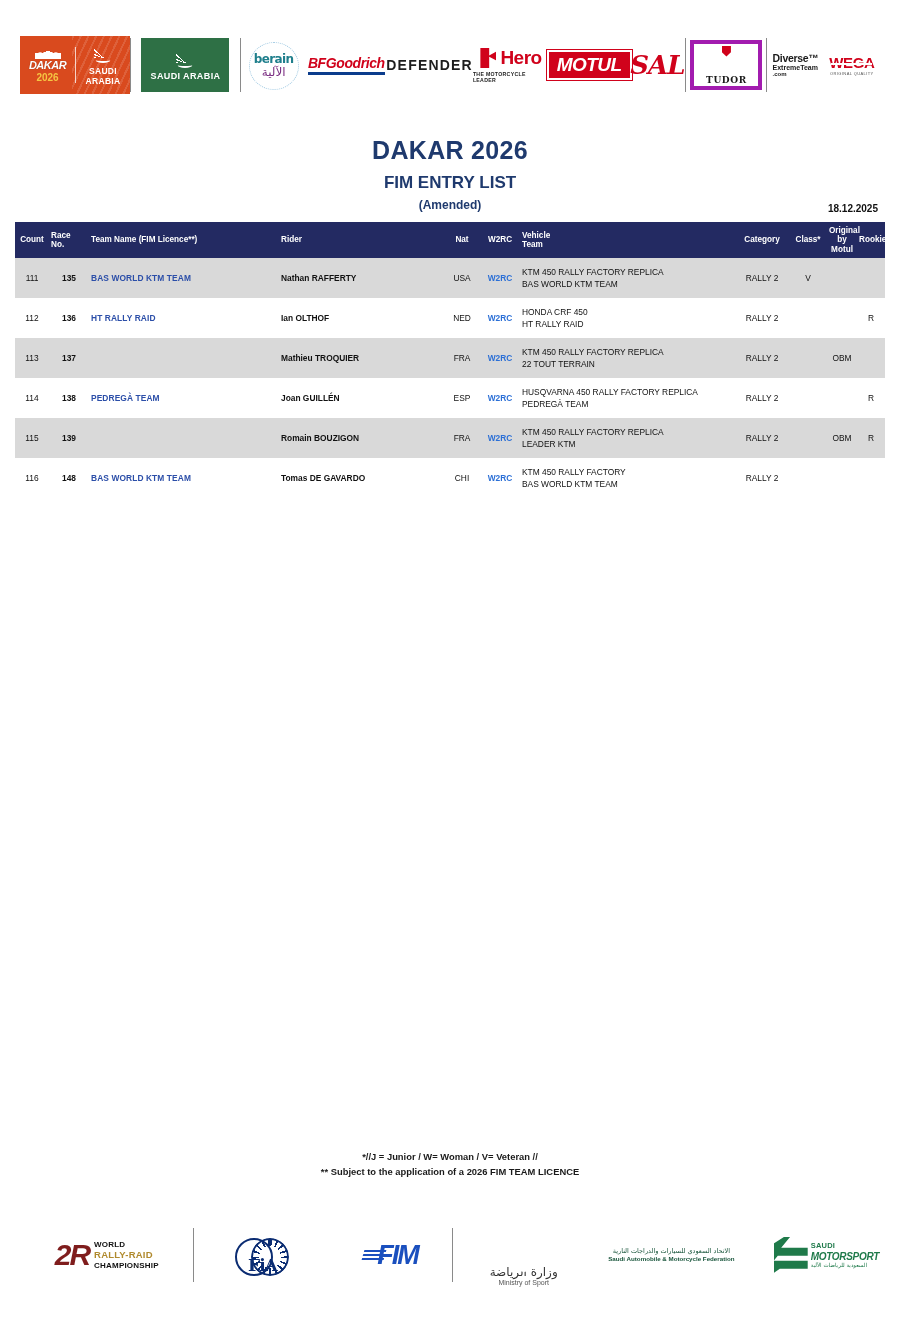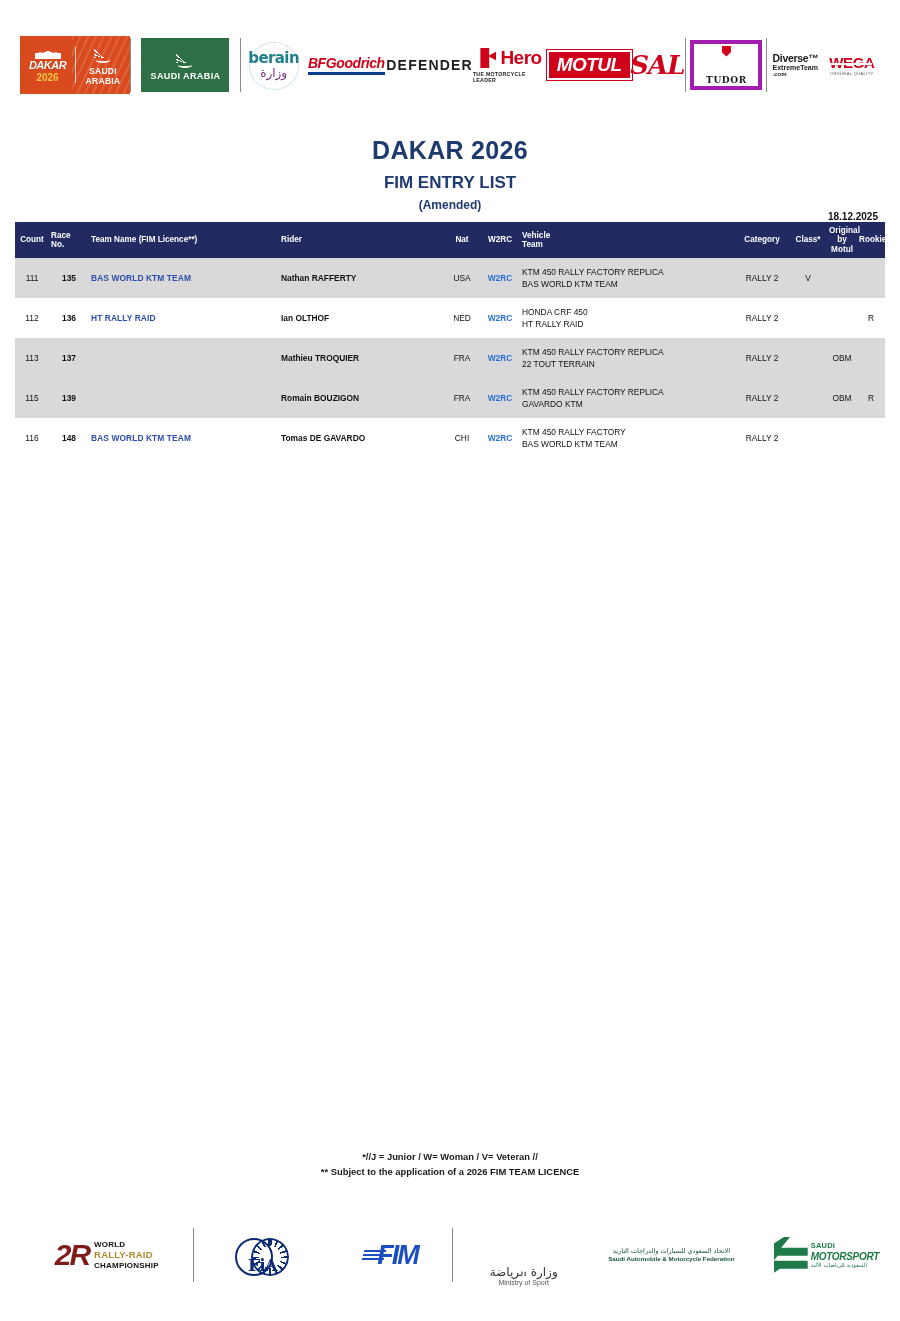--- a/index.html
+++ b/index.html
@@ -158,21 +158,21 @@
     align-items: center; justify-content: center;
   }
   .berain .ring {
     position: absolute;
     left: 4px; top: 4px;
     width: 48px; height: 46px;
     border-radius: 50%;
     border: 1.5px dotted #9fc9e2;
   }
   .berain .en {
-    font-size: 15px; font-weight: 700; color: #1f7f8c;
+    font-size: 12px; font-weight: 700; color: #1f7f8c;
     font-family: "DejaVu Sans", sans-serif;
     letter-spacing: -.6px; line-height: 1; z-index: 2;
   }
   .berain .ar {
     font-size: 12px; color: #7a2d82; line-height: 1;
     margin-top: 1px; z-index: 2;
     font-family: "DejaVu Sans", sans-serif;
   }
 
   
@@ -273,21 +273,20 @@
     font-size: 12px;
     font-weight: 700;
     color: #1f3a6e;
   }
   .doc-date {
     position: absolute;
     top: 203px; right: 22px;
     font-size: 10px;
     font-weight: 700;
     color: #111;
-    margin-top: 8px;
   }
 
   
   .tbl {
     position: absolute;
     top: 222px;
     left: 15px;
     width: 870px;
     border-collapse: collapse;
     table-layout: fixed;
@@ -491,21 +490,21 @@
       <span class="txt">SAUDI ARABIA</span>
     </div>
   </div>
 
   <div class="vdiv"></div>
 
   <div class="logo-cell" style="width:72px">
     <div class="berain">
       <span class="ring"></span>
       <span class="en">berain</span>
-      <span class="ar">وزارة</span>
+      <span class="ar">الآلية</span>
     </div>
   </div>
 
   <div class="logo-cell" style="width:88px">
     <div class="bfg">
       <div class="nm">BFGoodrich</div>
       <div class="bar"></div>
     </div>
   </div>
 
@@ -645,30 +644,46 @@
         <td class="w2rc">W2RC</td>
         <td class="veh">
           <div>KTM 450 RALLY FACTORY REPLICA</div>
           <div>22 TOUT TERRAIN</div>
         </td>
         <td class="cat">RALLY 2</td>
         <td class="cls"></td>
         <td class="cls">OBM</td>
         <td class="rookie"></td>
       </tr>
+      <tr class="even">
+        <td class="count">114</td>
+        <td class="race">138</td>
+        <td class="team">PEDREGÀ TEAM</td>
+        <td class="rider">Joan GUILLÉN</td>
+        <td class="nat">ESP</td>
+        <td class="w2rc">W2RC</td>
+        <td class="veh">
+          <div>HUSQVARNA 450 RALLY FACTORY REPLICA</div>
+          <div>PEDREGÀ TEAM</div>
+        </td>
+        <td class="cat">RALLY 2</td>
+        <td class="cls"></td>
+        <td class="cls"></td>
+        <td class="rookie">R</td>
+      </tr>
       <tr class="odd">
         <td class="count">115</td>
         <td class="race">139</td>
         <td class="team"></td>
         <td class="rider">Romain BOUZIGON</td>
         <td class="nat">FRA</td>
         <td class="w2rc">W2RC</td>
         <td class="veh">
           <div>KTM 450 RALLY FACTORY REPLICA</div>
-          <div>GAVARDO KTM</div>
+          <div>LEADER KTM</div>
         </td>
         <td class="cat">RALLY 2</td>
         <td class="cls"></td>
         <td class="cls">OBM</td>
         <td class="rookie">R</td>
       </tr>
       <tr class="even">
         <td class="count">116</td>
         <td class="race">148</td>
         <td class="team">BAS WORLD KTM TEAM</td>

